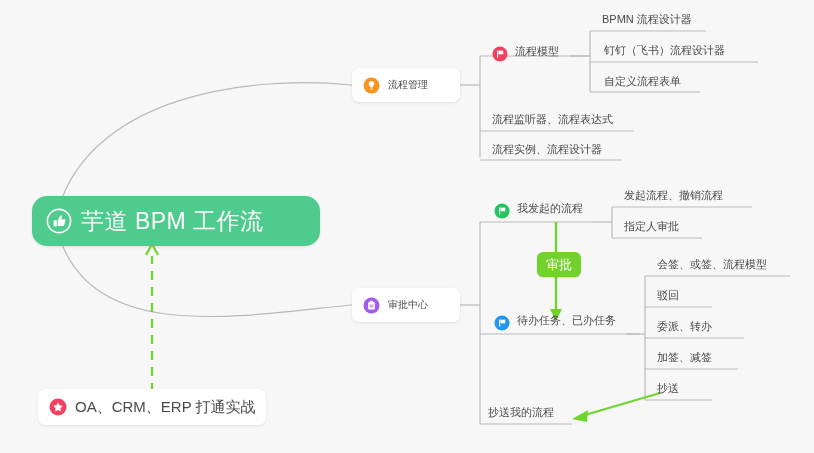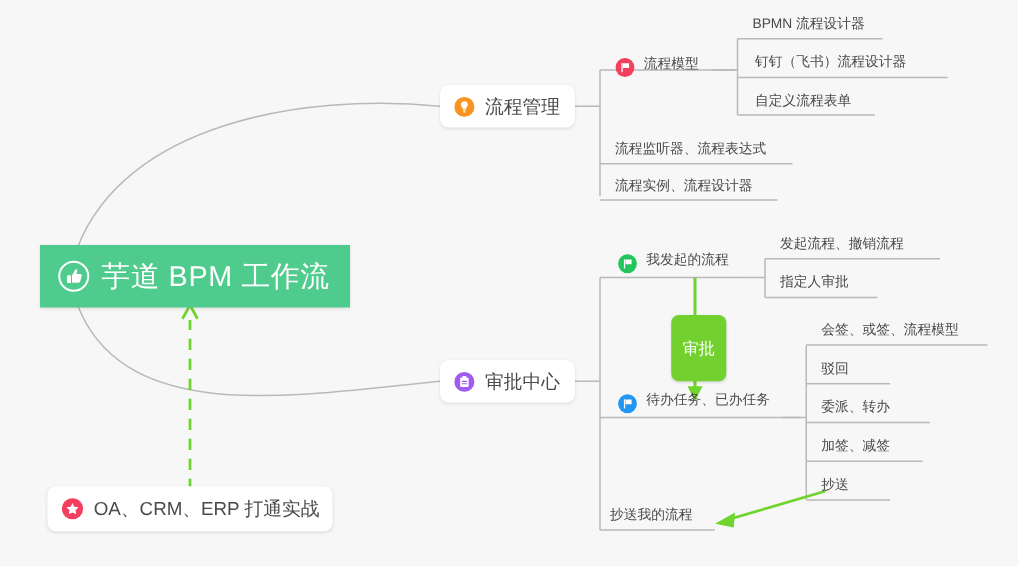--- a/index.html
+++ b/index.html
@@ -25,24 +25,24 @@
     left: 0; top: 0;
     width: 814px;
     height: 453px;
     pointer-events: none;
   }
   
   .root-node {
     position: absolute;
     left: 32px;
     top: 196px;
-    width: 248px;
+    width: 288px;
     height: 50px;
     background: #4ecb8d;
-    border-radius: 0;
+    border-radius: 15px;
     box-shadow: 0 1px 3px rgba(0,0,0,0.10);
     display: flex;
     align-items: center;
     padding-left: 14px;
     box-sizing: border-box;
   }
   .root-label {
     color: #ffffff;
     font-size: 23px;
     letter-spacing: 0.5px;
@@ -55,21 +55,21 @@
     background: #ffffff;
     border-radius: 7px;
     box-shadow: 0 1px 3px rgba(0,0,0,0.10);
     display: flex;
     align-items: center;
     padding: 0 14px 0 11px;
     box-sizing: border-box;
     height: 34px;
   }
   .card-label {
-    font-size: 15px;
+    font-size: 10px;
     color: #4a4a4a;
     margin-left: 8px;
     white-space: nowrap;
   }
   #node-flow-mgmt { left: 352px; top: 68px; width: 108px; }
   #node-approval-center { left: 352px; top: 288px; width: 108px; }
   #node-integration {
     left: 38px; top: 389px; width: 228px; height: 36px;
   }
   #node-integration .card-label { font-size: 15px; }
@@ -86,21 +86,21 @@
   .leaf-with-icon { display: flex; align-items: center; }
   .leaf-with-icon .leaf-text { margin-left: 7px; }
 
   
   .chip {
     position: absolute;
     background: #72d12f;
     border-radius: 6px;
     color: #ffffff;
     font-size: 13px;
-    padding: 20px 9px;
+    padding: 6px 9px;
     line-height: 1;
     box-shadow: 0 1px 2px rgba(0,0,0,0.12);
     white-space: nowrap;
   }
   
   .icon { flex: none; display: block; }
 </style>
 </head>
 <body>
 

